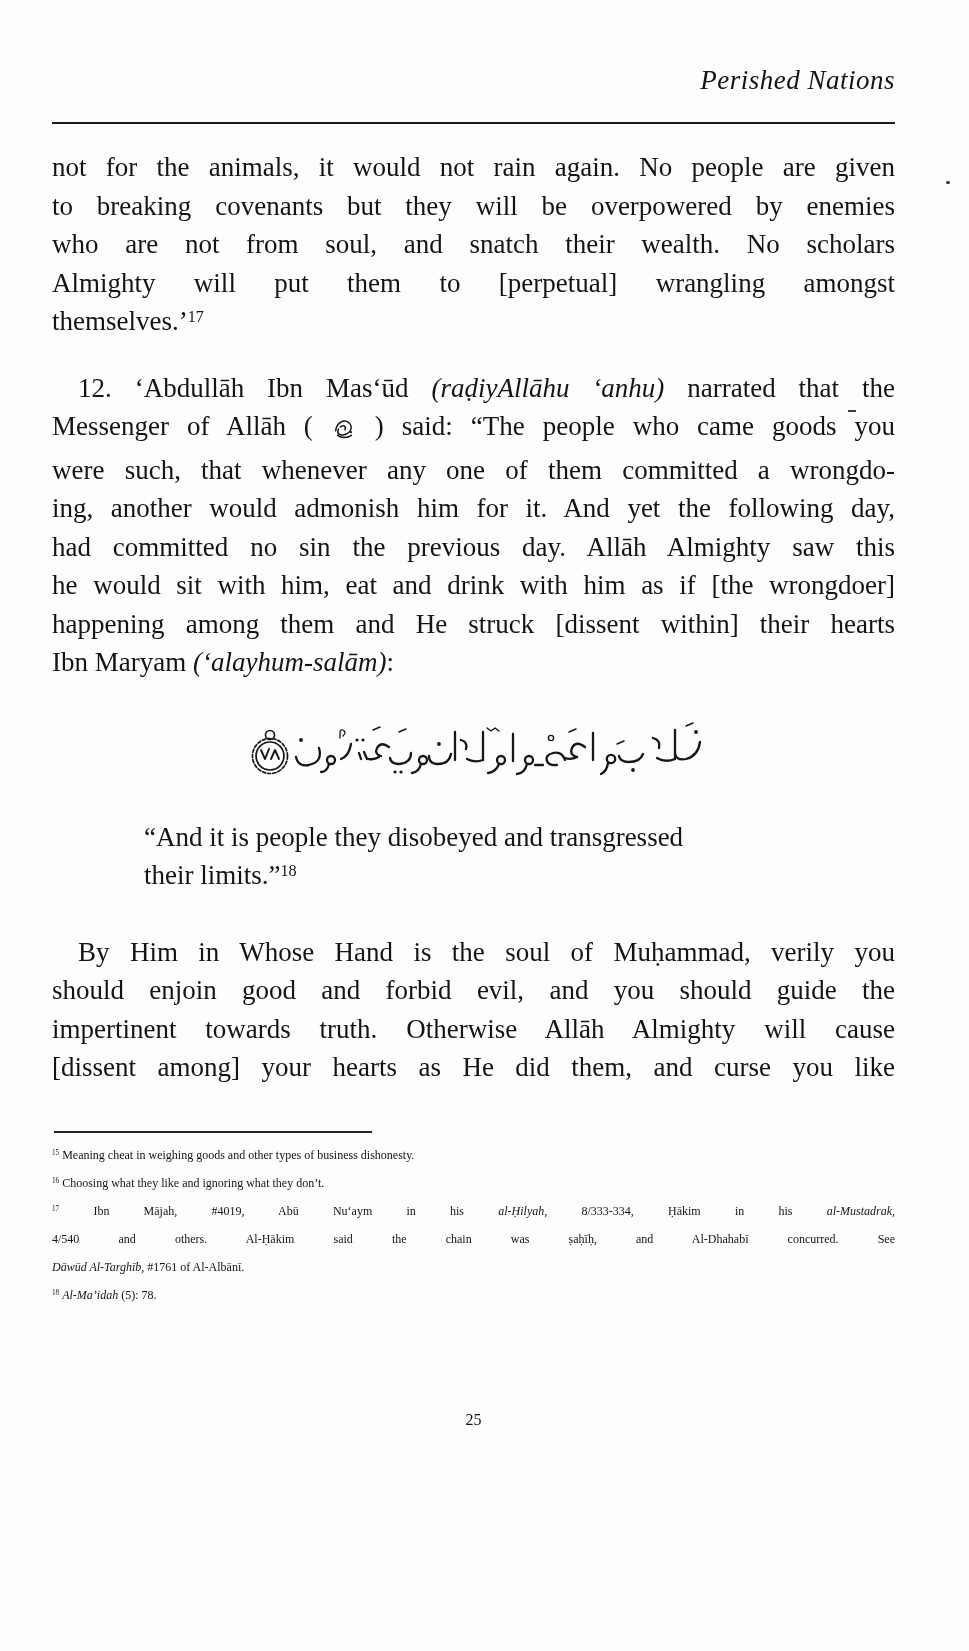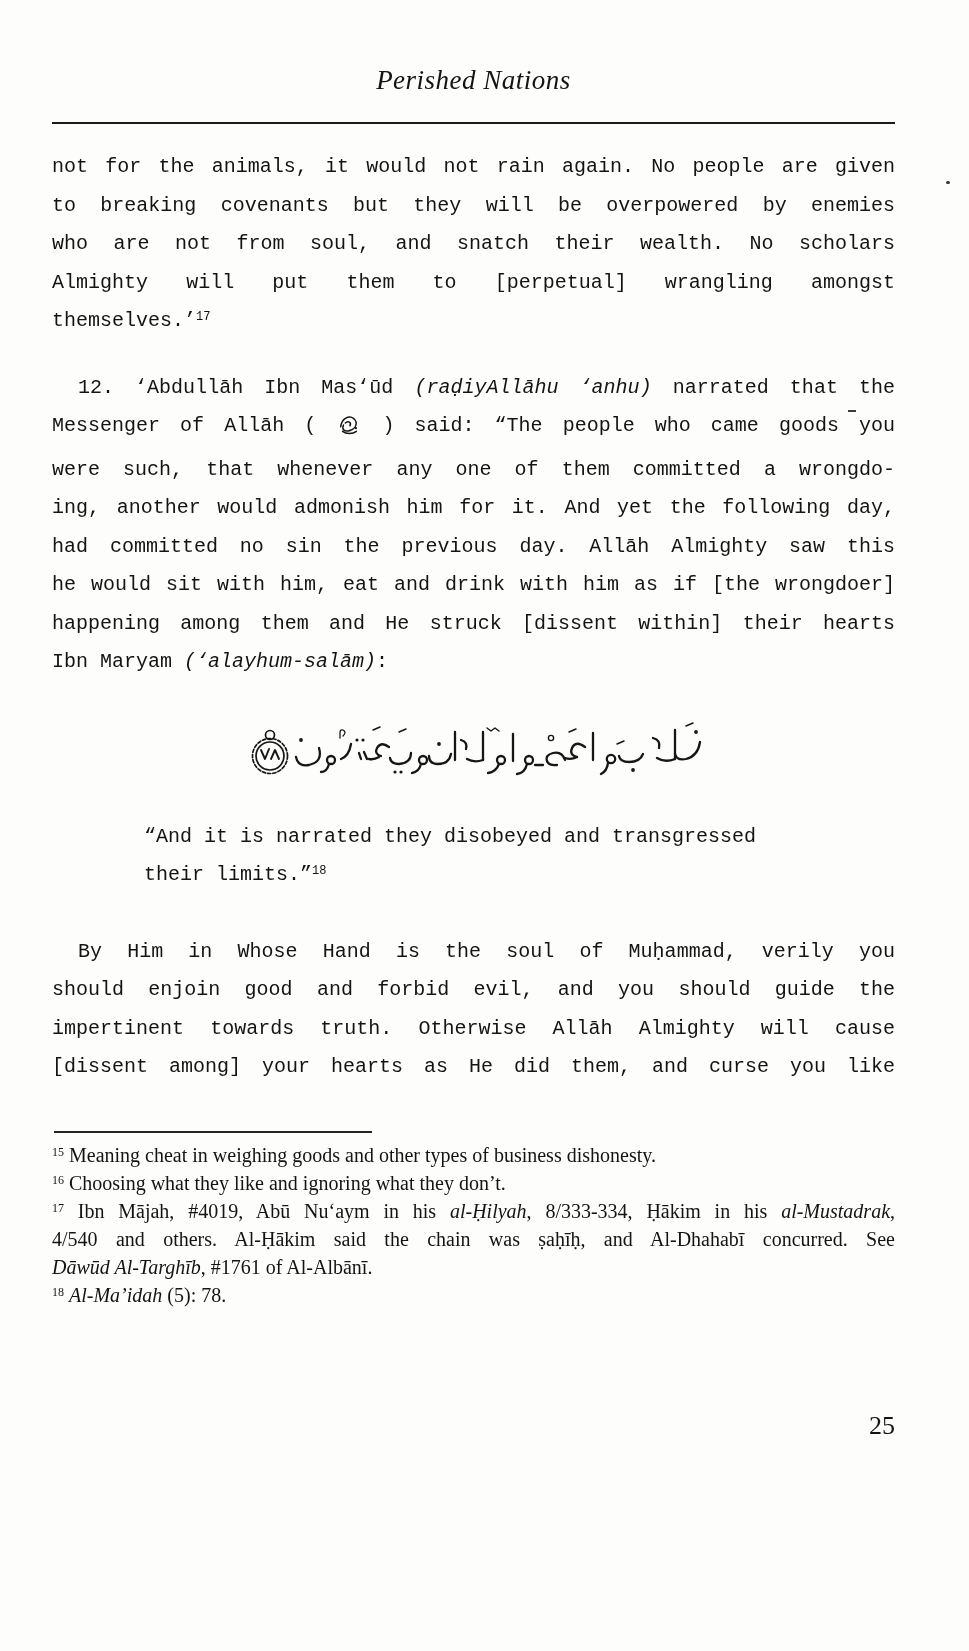--- a/index.html
+++ b/index.html
@@ -7,40 +7,40 @@
     position:relative;
     width:969px;height:1651px;
     background:#fdfdfb;
     color:#141414;
     font-family:"Liberation Serif","DejaVu Serif",serif;
     overflow:hidden;
   }
   .content{padding:62px 74px 0 52px;}
   .title{
     font-style:italic;
-    text-align:center;
+    text-align:right;
     font-size:27px;line-height:36px;
     letter-spacing:.5px;
   }
   .header-rule{height:2px;background:#1b1b1b;margin-top:24px;}
-  .para{font-size:20px;line-height:38.5px;font-family:Liberation Mono, monospace;}
+  .para{font-size:27px;line-height:38.5px;}
   .line{display:block;text-align:justify;text-align-last:justify;}
   .line.last{text-align-last:left;}
   .line.indent{text-indent:26px;}
   .p1{margin-top:24px;}
   .p2{margin-top:28px;}
   .p3{margin-top:38px;}
   .verse{margin-top:34px;text-align:center;}
   .quote{margin:28px 0 0 92px;width:620px;}
   .quote .line{text-align:left;text-align-last:left;}
   .i{font-style:italic;}
   .sup{font-size:60%;position:relative;top:-0.5em;line-height:0;}
   .fn-rule{width:318px;height:2px;background:#242424;margin:44px 0 8px 2px;}
-  .footnotes{font-size:20px;line-height:28px;}
-  .page-num{margin-top:102px;text-align:right;font-size:26px;}
+  .footnotes{font-size:12px;line-height:28px;}
+  .page-num{margin-top:102px;text-align:center;font-size:16px;}
   .saw{display:inline-block;vertical-align:-5px;margin:0 1px;}
   .artifact{position:absolute;background:#3b3b3b;}
   .art-1{left:946px;top:181px;width:4px;height:3px;border-radius:2px;}
   .art-2{left:848px;top:410px;width:8px;height:2px;}
 </style>
 </head>
 <body>
 
 <div class="page">
   <div class="content">
@@ -143,21 +143,21 @@
           <circle cx="162" cy="56" r="1.6"></circle>
           <circle cx="156" cy="56" r="1.6"></circle>
           <circle cx="124" cy="24" r="1.6"></circle>
           <circle cx="118" cy="24" r="1.6"></circle>
           <circle cx="62" cy="24" r="1.9"></circle>
         </g>
       </svg>
     </div>
 
     <div class="para quote">
-        <div class="line last"><span>“And it is narrated they disobeyed and transgressed</span></div>
+        <div class="line last"><span>“And it is people they disobeyed and transgressed</span></div>
         <div class="line last"><span>their limits.”</span><span class="sup">18</span></div>
       </div>
 
     <div class="para p3">
         <div class="line indent"><span>By Him in Whose Hand is the soul of Muḥammad, verily you</span></div>
         <div class="line"><span>should enjoin good and forbid evil, and you should guide the</span></div>
         <div class="line"><span>impertinent towards truth. Otherwise Allāh Almighty will cause</span></div>
         <div class="line"><span>[dissent among] your hearts as He did them, and curse you like</span></div>
       </div>
 

